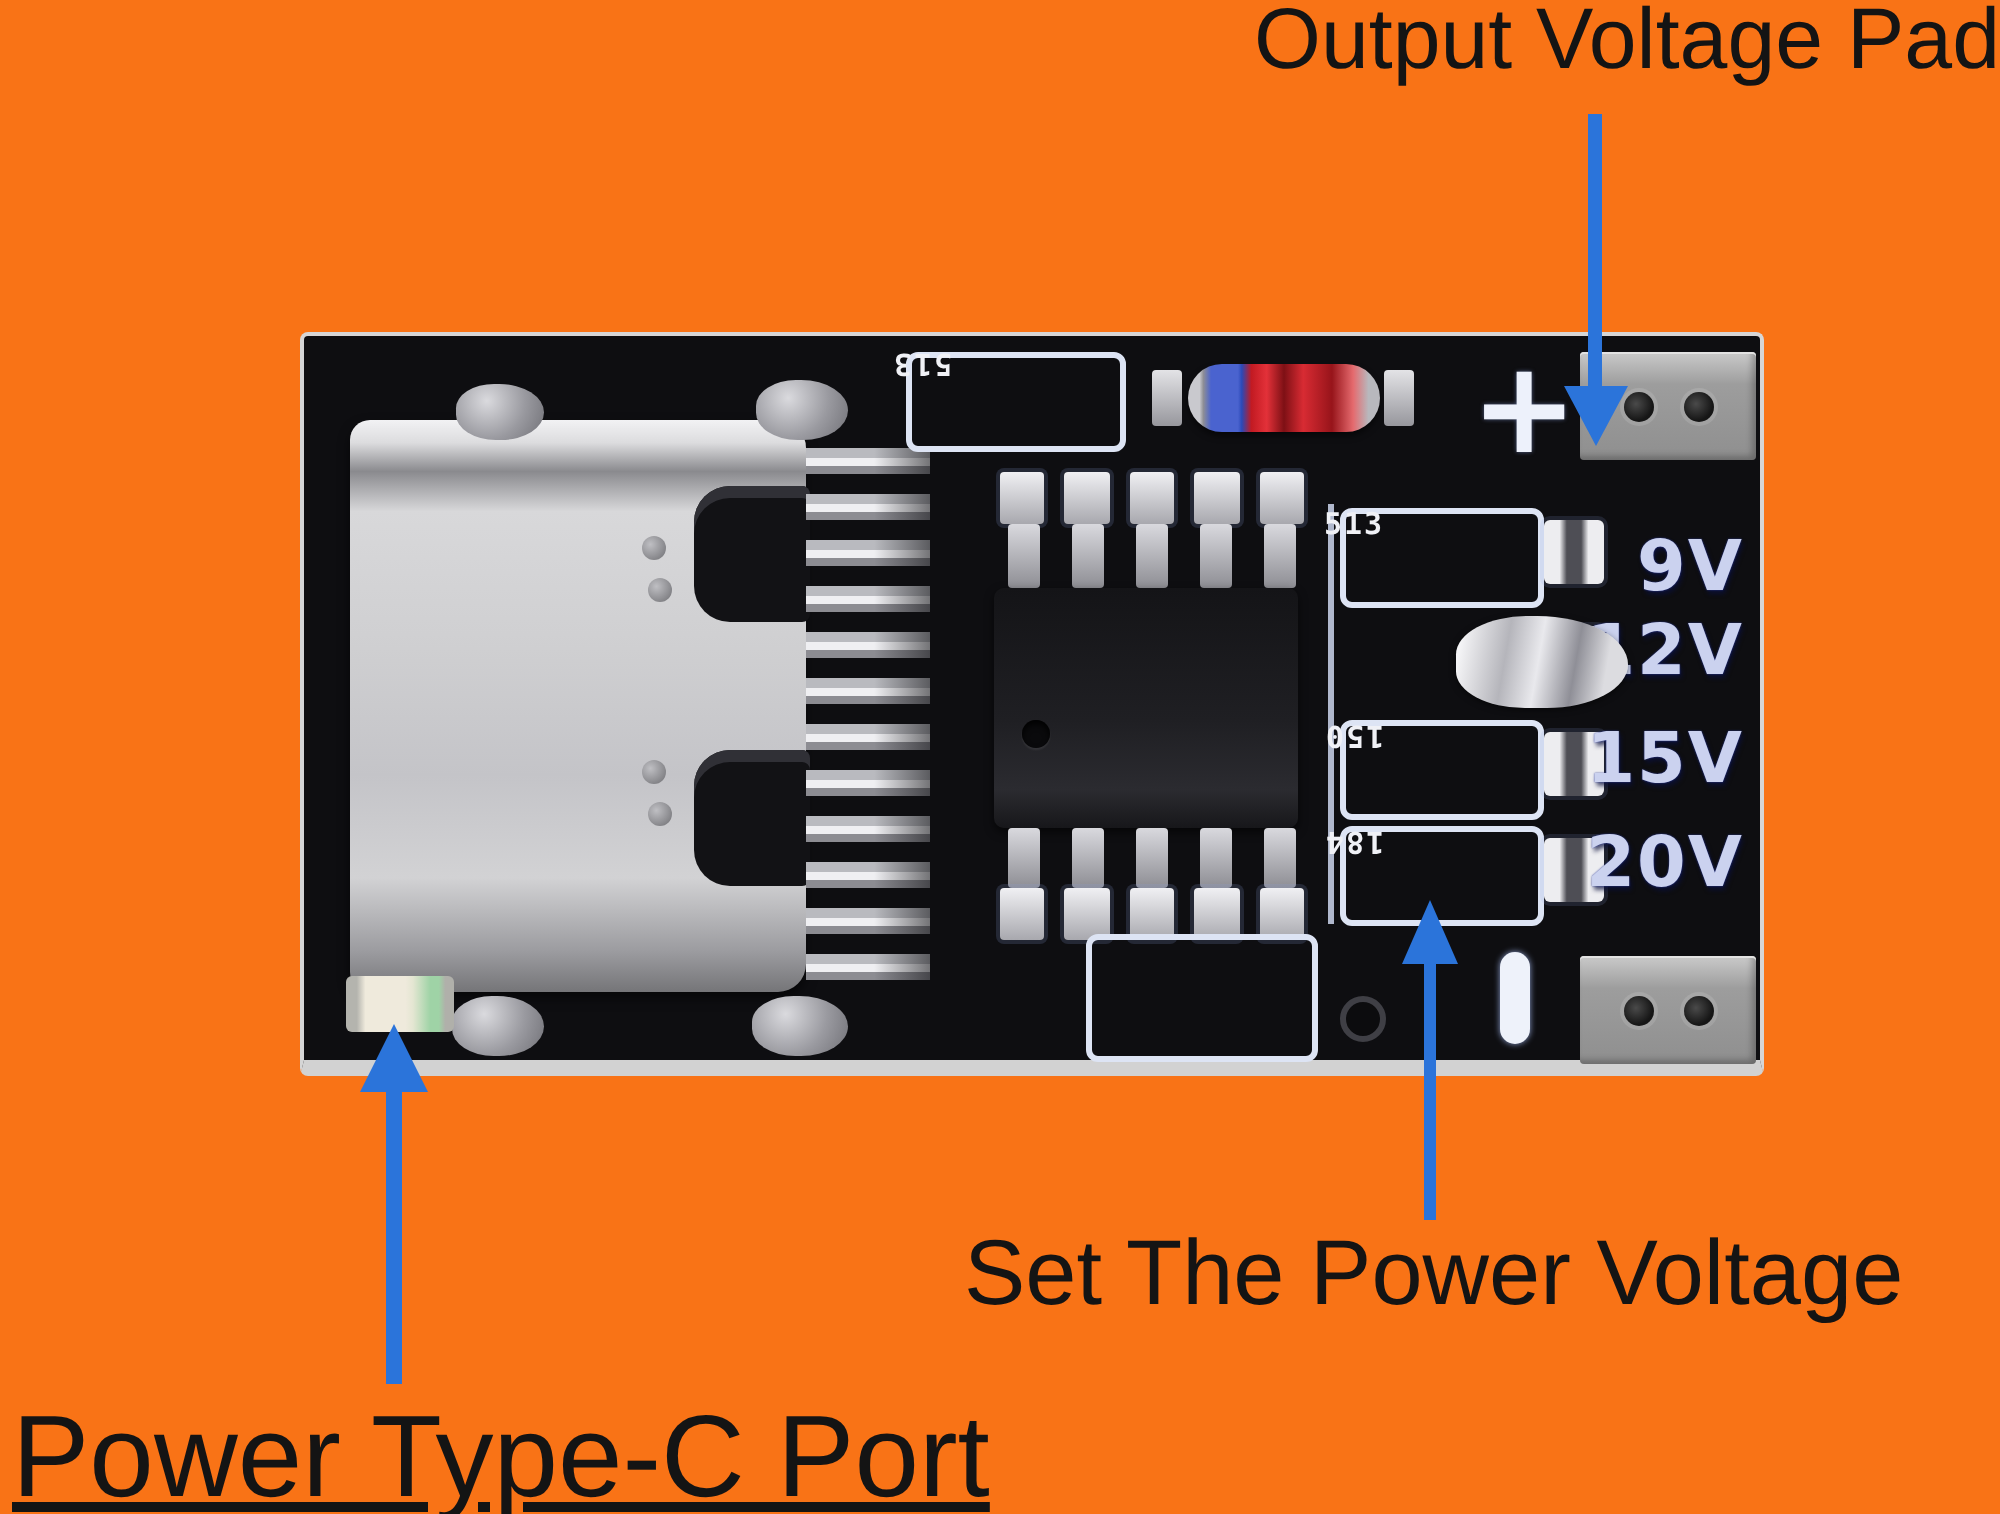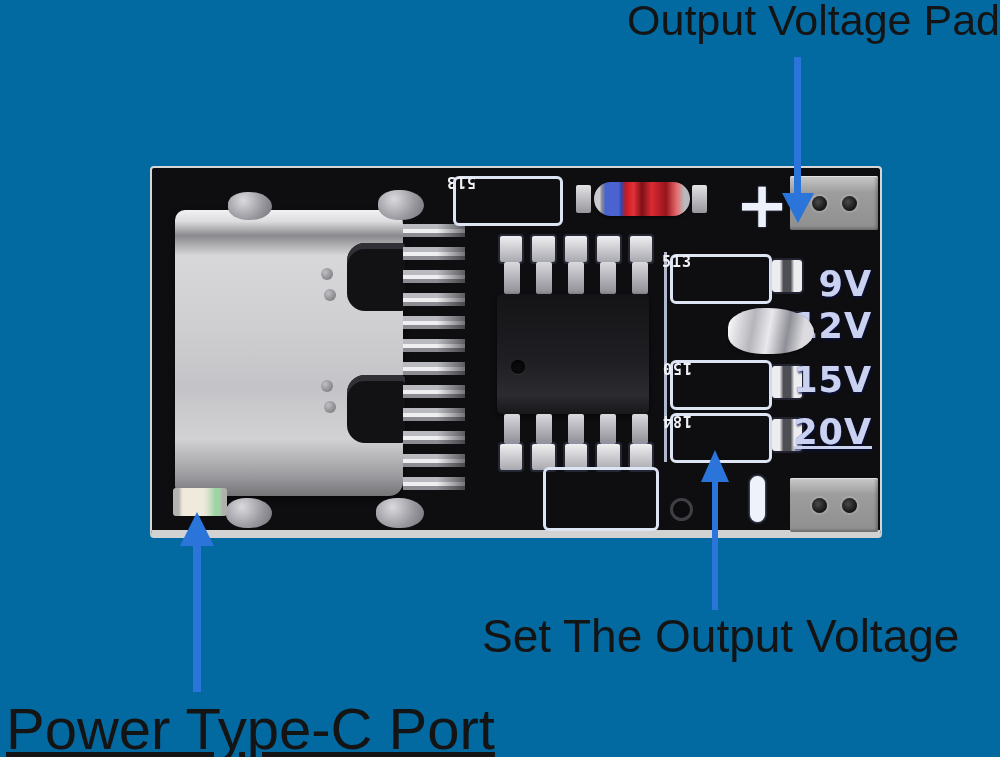--- a/index.html
+++ b/index.html
@@ -1,16 +1,16 @@
 <!DOCTYPE html>
 <html><head>
 <meta charset="utf-8">
 <style>
   html,body{margin:0;padding:0;background:#fff;}
-  .canvas{position:relative;width:1000px;height:757px;background:#0369a1;overflow:hidden;
+  .canvas{position:relative;width:1000px;height:757px;background:#f97316;overflow:hidden;
           font-family:"Liberation Sans",sans-serif;}
   .ann{position:absolute;color:#141414;white-space:nowrap;line-height:1.15;}
   #ann-top{right:0px;top:-4px;font-size:43px;}
   #ann-mid{left:482px;top:610px;font-size:46px;}
   #ann-bottom{left:6px;top:696px;font-size:58px;text-decoration:underline;}
 
   
   .aline{position:absolute;background:#2b74da;}
   #aline1{left:794px;top:57px;width:7px;height:138px;}
   #aline2{left:712px;top:480px;width:6px;height:130px;}
@@ -95,36 +95,36 @@
   .jpad{left:620px;width:30px;height:32px;border-radius:3px;
     background:linear-gradient(90deg,#ededf0 0 26%,#4e4e55 38% 62%,#ededf0 74% 100%);
     box-shadow:0 0 0 2px rgba(140,160,220,.15);}
   #jpad0{top:92px;} #jpad1{top:145px;} #jpad2{top:198px;} #jpad3{top:251px;}
   .bridge{left:576px;top:140px;width:86px;height:46px;z-index:5;
     background:linear-gradient(100deg,#f4f4f6 5%,#b5b5bb 30%,#e9e9ed 48%,#8f8f97 68%,#dcdce0 85%);
     border-radius:46% 58% 52% 44%;box-shadow:0 1px 3px rgba(0,0,0,.5);}
   .vlabel{right:8px;text-align:right;font-family:"DejaVu Sans",sans-serif;font-weight:700;
     font-size:35px;line-height:1;color:#cbd2ef;letter-spacing:1px;
     text-shadow:0 0 1px #3240a0,1px 2px 2px rgba(10,16,60,.7);}
-  #v0{top:99px;} #v1{top:141px;} #v2{top:195px;} #v3{top:247px;text-decoration:underline;}
+  #v0{top:99px;} #v1{top:141px;} #v2{top:195px;} #v3{top:247px;}
 
   
   #silk-cap{left:391px;top:299px;width:110px;height:58px;}
   #cap-comp{left:401px;top:309px;width:90px;height:38px;}
   .cbody{flex:1;background:linear-gradient(180deg,#a8875f,#8a6a44 60%,#6f5436);}
   .ccap{width:17px;background:linear-gradient(180deg,#f0f0f2,#a2a2a8);border-radius:2px;}
   .via{left:518px;top:330px;width:17px;height:17px;border-radius:50%;border:3px solid #3f3f45;background:#0c0c0e;}
 </style>
 </head>
 <body>
 
 <div class="canvas">
 
   <div class="ann" id="ann-top">Output Voltage Pad</div>
-  <div class="ann" id="ann-mid">Set The Output Voltage</div>
+  <div class="ann" id="ann-mid">Set The Power Voltage</div>
   <div class="ann" id="ann-bottom">Power Type-C Port</div>
 
   <div class="board">
 
     <div class="shell">
       <div class="notch" id="notch1"></div>
       <div class="notch" id="notch2"></div>
       <div class="dimple" style="left:146px;top:58px;"></div>
       <div class="dimple" style="left:149px;top:79px;"></div>
       <div class="dimple" style="left:146px;top:170px;"></div>

